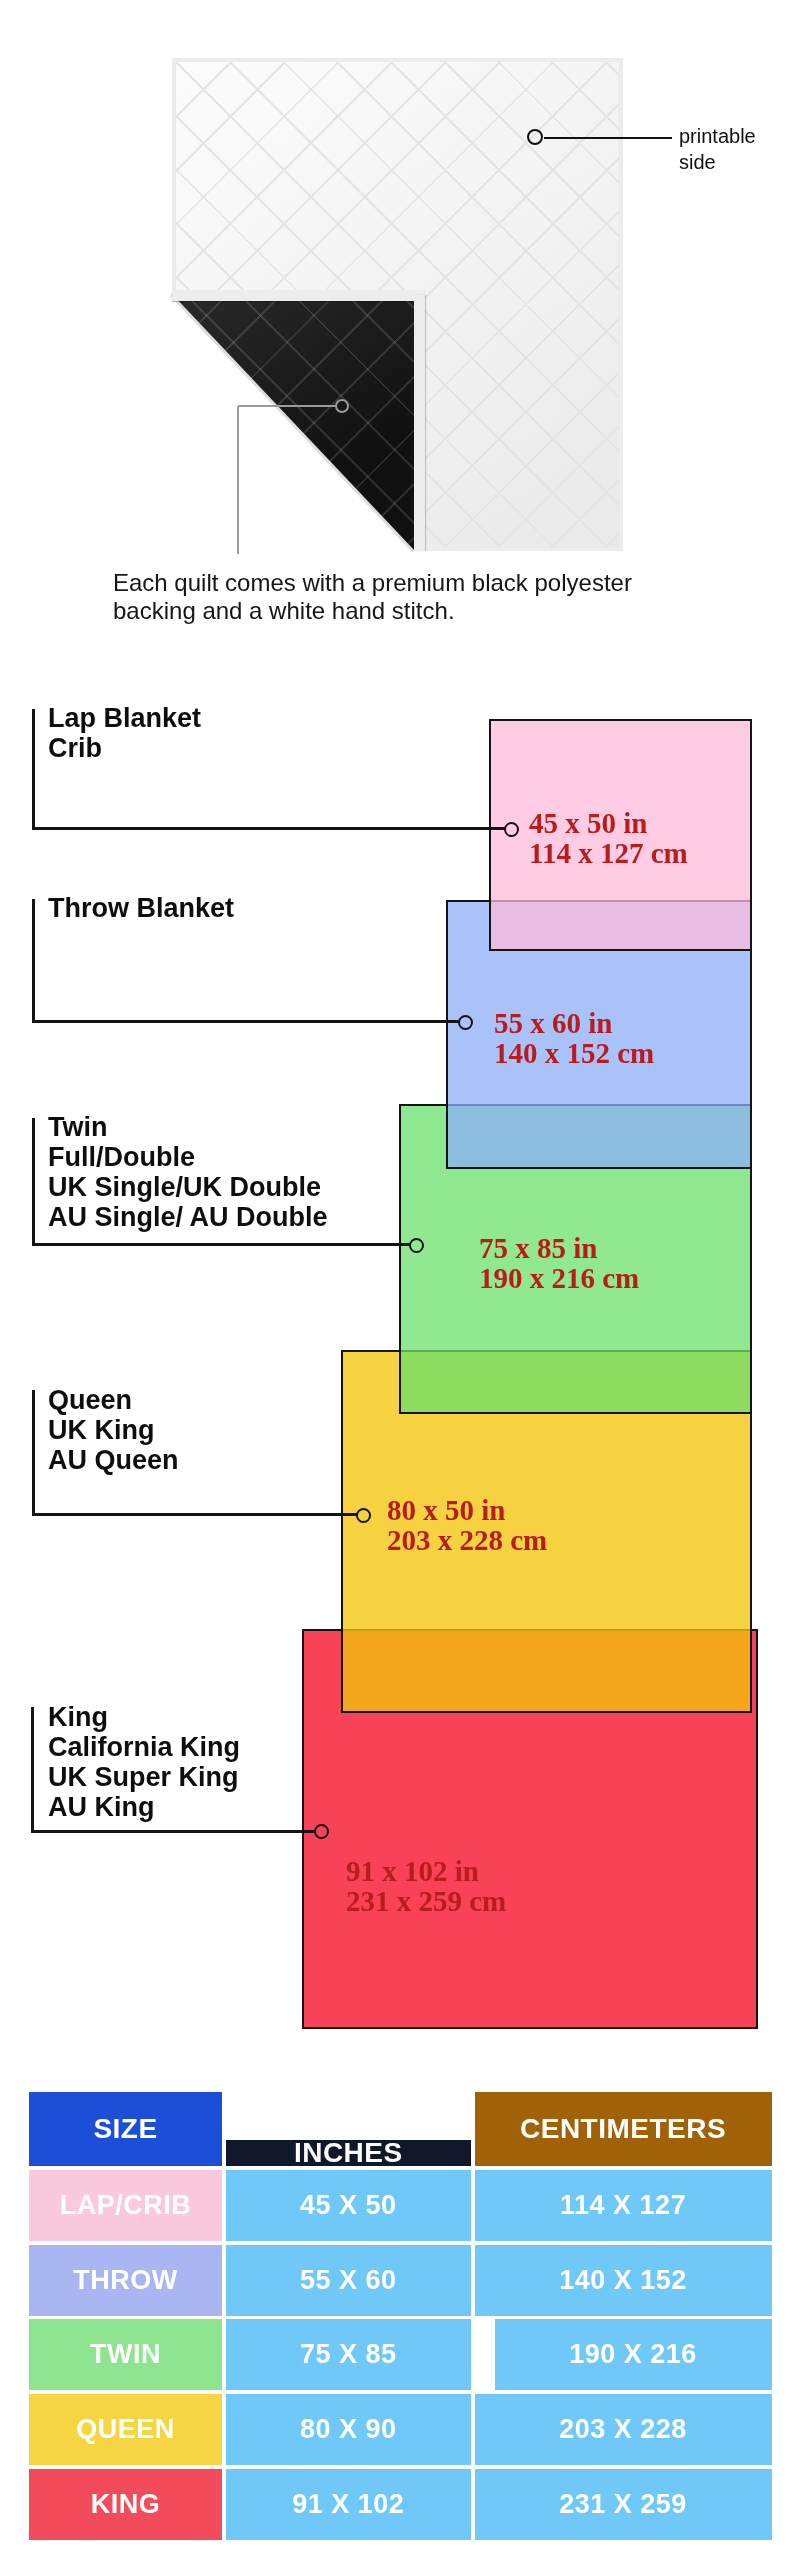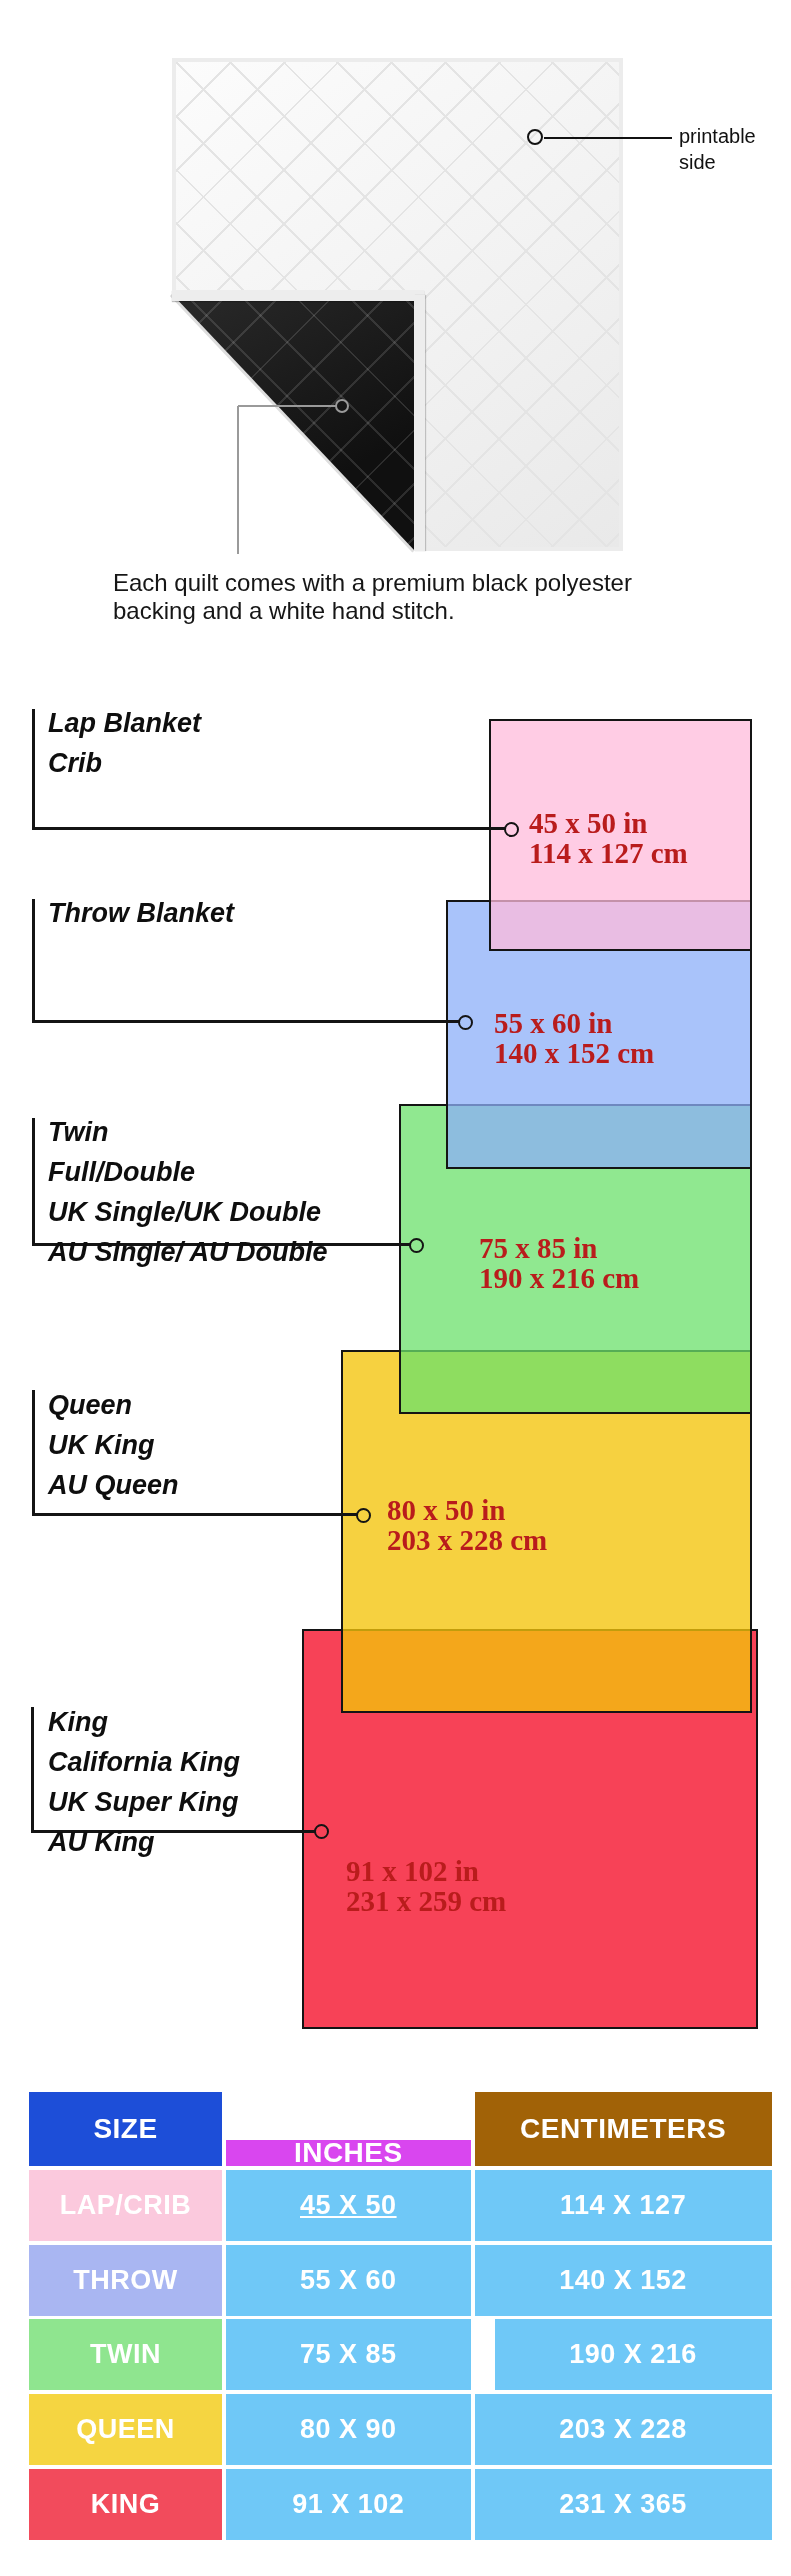--- a/index.html
+++ b/index.html
@@ -42,21 +42,21 @@
   .marker-gray{box-sizing:border-box;border:2.9px solid #9a9a9a;border-radius:50%;background:transparent;}
   .thinline-black{background:#111;}
   .thinline-gray{background:#9a9a9a;}
 
   .printable-label{left:679px;top:123px;width:99px;font-size:20px;line-height:26px;color:#111;
     white-space:pre-line;}
   .hero-caption{left:113px;top:569px;font-size:24px;line-height:28px;color:#161616;white-space:pre-line;}
 
   
   .srect{box-sizing:border-box;border:2.9px solid #141414;}
-  .dlabel{font-weight:bold;font-size:27px;line-height:40px;color:#0e0e0e;white-space:pre-line;z-index:10;font-style:italic;}
+  .dlabel{font-weight:bold;font-size:27px;line-height:30px;color:#0e0e0e;white-space:pre-line;z-index:10;}
   .dims{font-weight:bold;font-size:29px;line-height:30px;color:#b91c1c;z-index:10;font-family:Liberation Serif, serif;}
   .vline,.hline{background:#141414;z-index:9;}
   .vline{width:2.9px;} .hline{height:2.9px;}
   .marker{box-sizing:border-box;width:15.3px;height:15.3px;border:2.9px solid #141414;border-radius:50%;
           background:transparent;z-index:11;}
 
   
   .size-table{
     left:29px;top:2092px;width:742px;
     display:grid;grid-template-columns:193px 245px 297px;grid-template-rows:74px repeat(5,71px);
@@ -144,38 +144,38 @@
   <div class="abs vline" style="left:31px;top:1707px;height:124px;"></div>
   <div class="abs hline" style="left:31px;top:1830px;width:285px;"></div>
   <div class="abs marker" style="left:314px;top:1824px;"></div>
   <div class="abs dims" style="left:346px;top:1856px;">
     <span style="display:block">91 x 102 in</span>
     <span style="display:block">231 x 259 cm</span>
   </div>
 
   <div class="abs size-table">
     <div class="cell hdr" style="background: #1d4ed8;">SIZE</div>
-    <div class="cell hdr" style="background: #d946ef; margin-top: 48px;">INCHES</div>
+    <div class="cell hdr" style="background: #0f172a; margin-top: 48px;">INCHES</div>
     <div class="cell hdr" style="background: #a16207;">CENTIMETERS</div>
 
     <div class="cell" style="background: rgb(251, 201, 221);">LAP/CRIB</div>
-    <div class="cell" style="background: rgb(111, 200, 247); text-decoration: underline;">45 X 50</div>
+    <div class="cell" style="background: rgb(111, 200, 247);">45 X 50</div>
     <div class="cell" style="background: rgb(111, 200, 247);">114 X 127</div>
 
     <div class="cell" style="background: rgb(169, 182, 242);">THROW</div>
     <div class="cell" style="background: rgb(111, 200, 247);">55 X 60</div>
     <div class="cell" style="background: rgb(111, 200, 247);">140 X 152</div>
 
     <div class="cell" style="background: rgb(143, 229, 143);">TWIN</div>
     <div class="cell" style="background: rgb(111, 200, 247);">75 X 85</div>
     <div class="cell" style="background: rgb(111, 200, 247); margin-left: 20px;">190 X 216</div>
 
     <div class="cell" style="background: rgb(245, 213, 65);">QUEEN</div>
     <div class="cell" style="background: rgb(111, 200, 247);">80 X 90</div>
     <div class="cell" style="background: rgb(111, 200, 247);">203 X 228</div>
 
     <div class="cell" style="background: rgb(242, 75, 92);">KING</div>
     <div class="cell" style="background: rgb(111, 200, 247);">91 X 102</div>
-    <div class="cell" style="background: rgb(111, 200, 247);">231 X 365</div>
+    <div class="cell" style="background: rgb(111, 200, 247);">231 X 259</div>
   </div>
 
 </div>
 
 
 </body></html>

